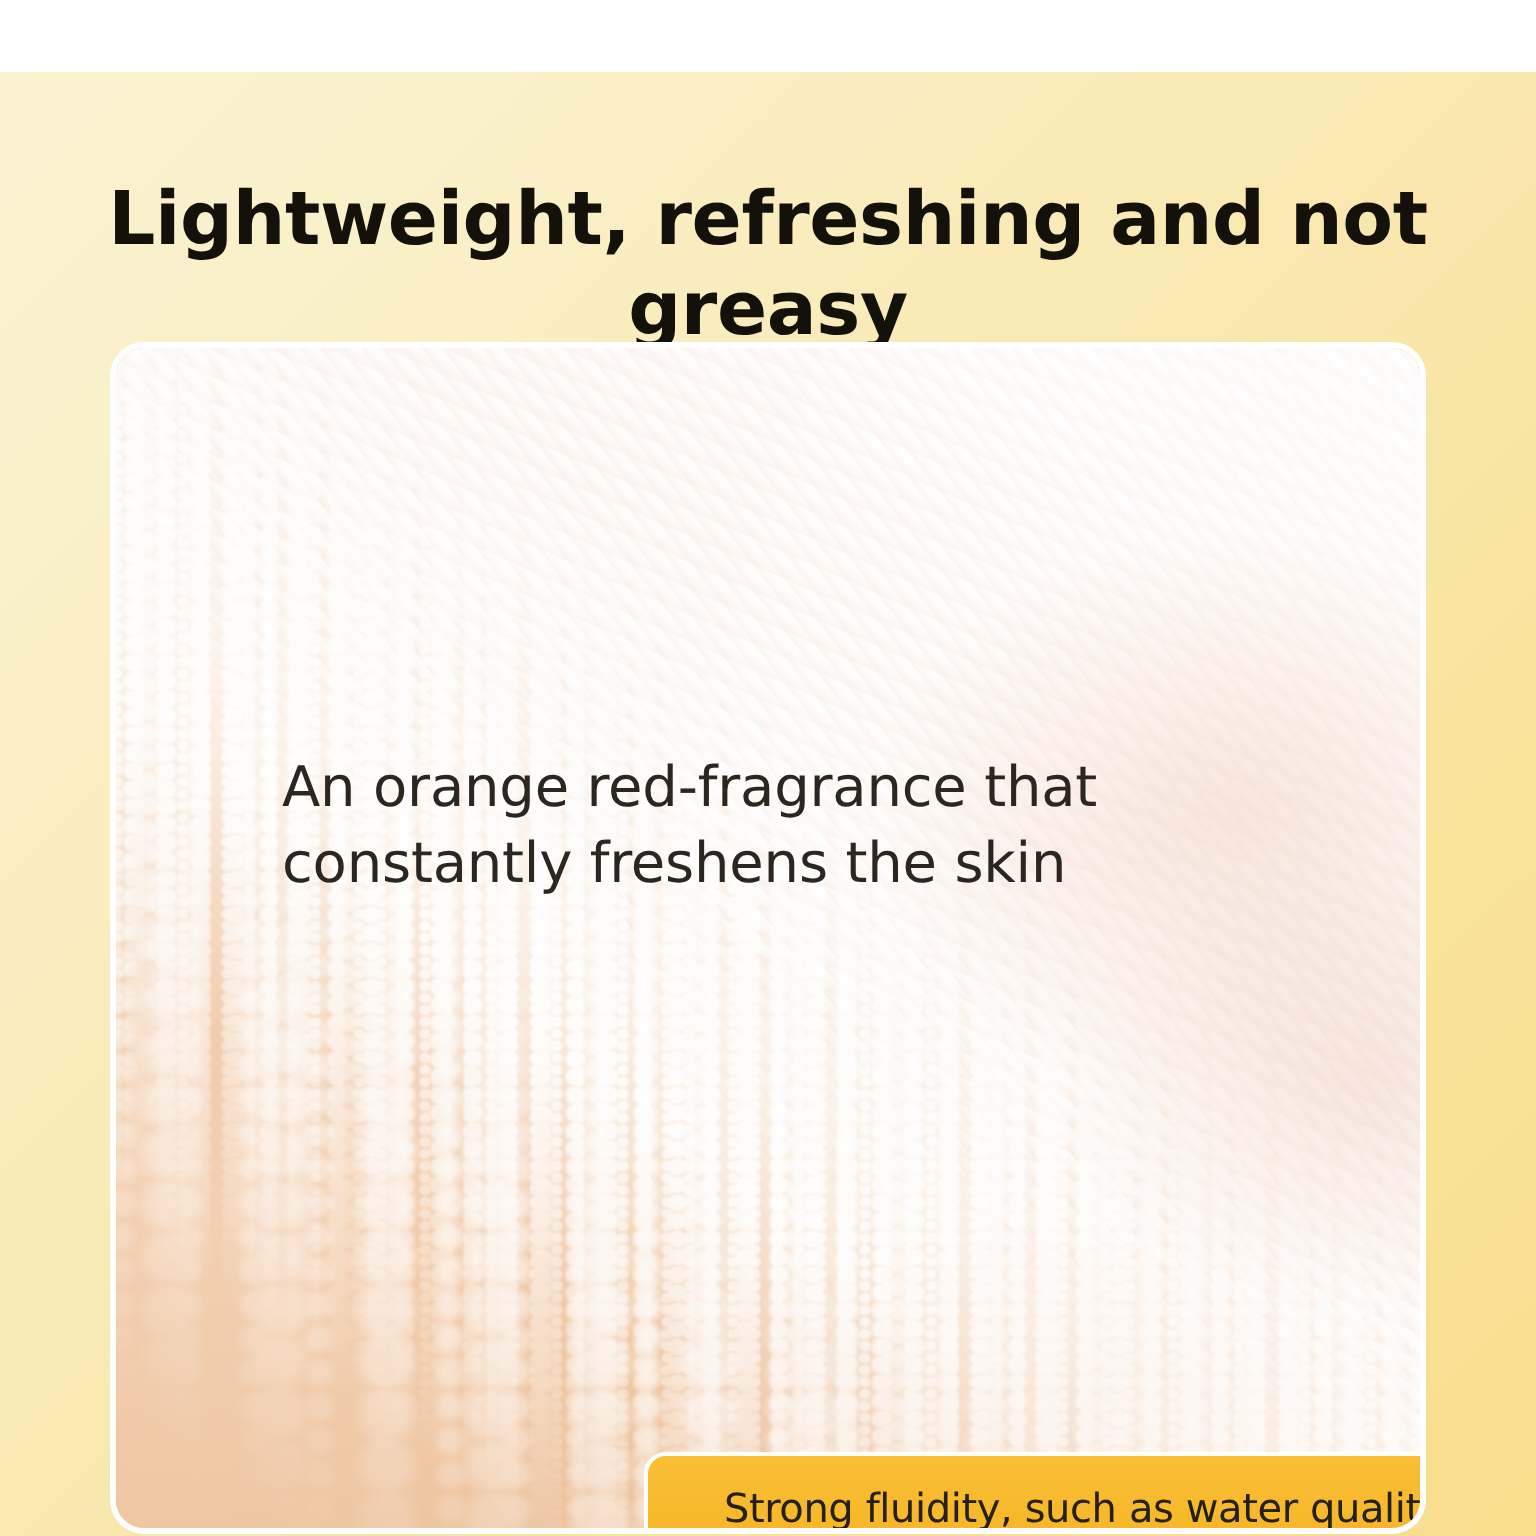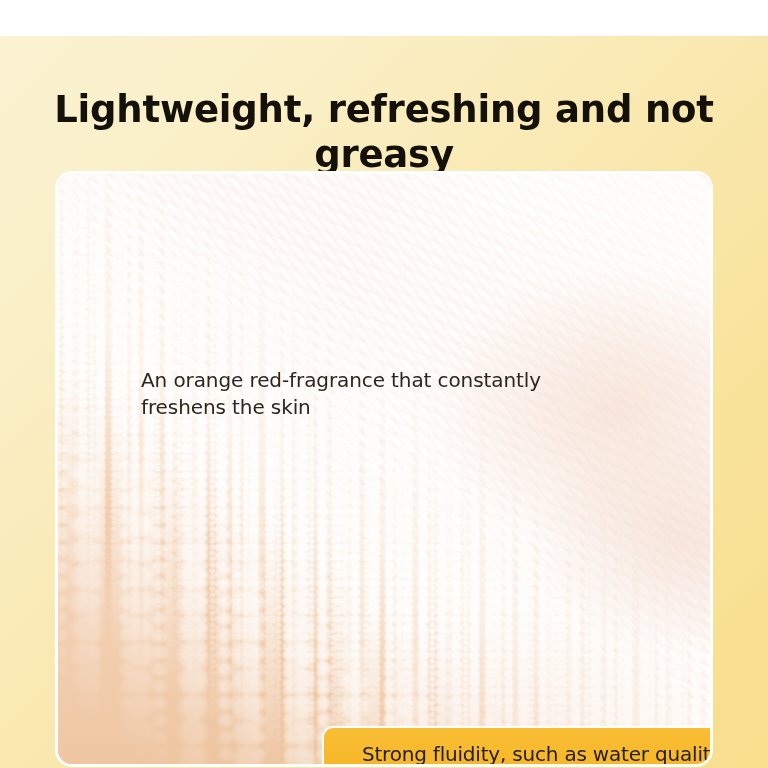--- a/index.html
+++ b/index.html
@@ -202,21 +202,21 @@
     background: linear-gradient(180deg, rgba(244,206,190,0.75) 0%, rgba(244,206,190,0) 100%);
     filter: blur(3px);
   }
 
   
   #subtitle {
     position: absolute;
     left: 83px;
     top: 173px;
     width: 470px;
-    font-size: 20px;
+    font-size: 28px;
     line-height: 1.36;
     font-weight: 400;
     color: #2C2620;
     font-family: "DejaVu Sans", sans-serif;
     letter-spacing: -0.1px;
   }
 
   
   .badge {
     position: absolute;

